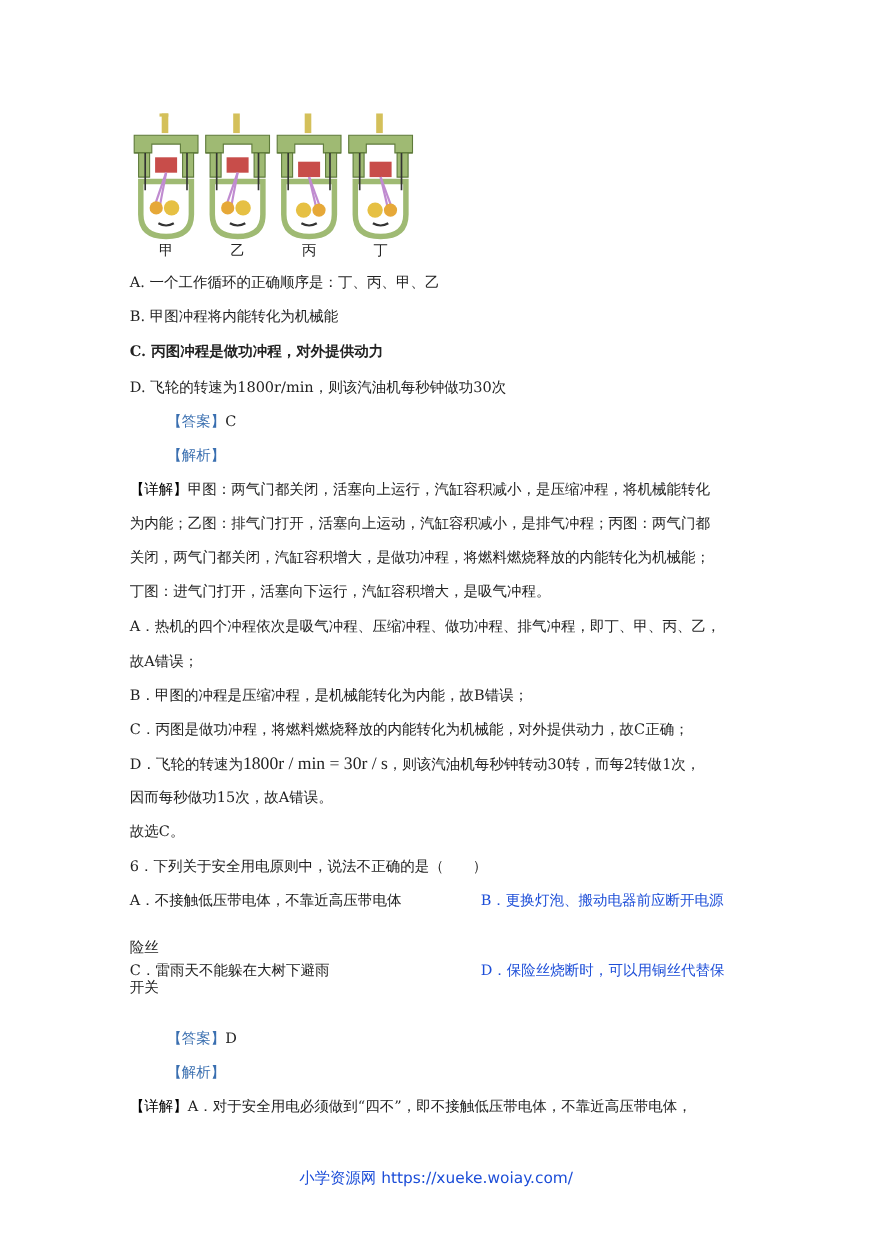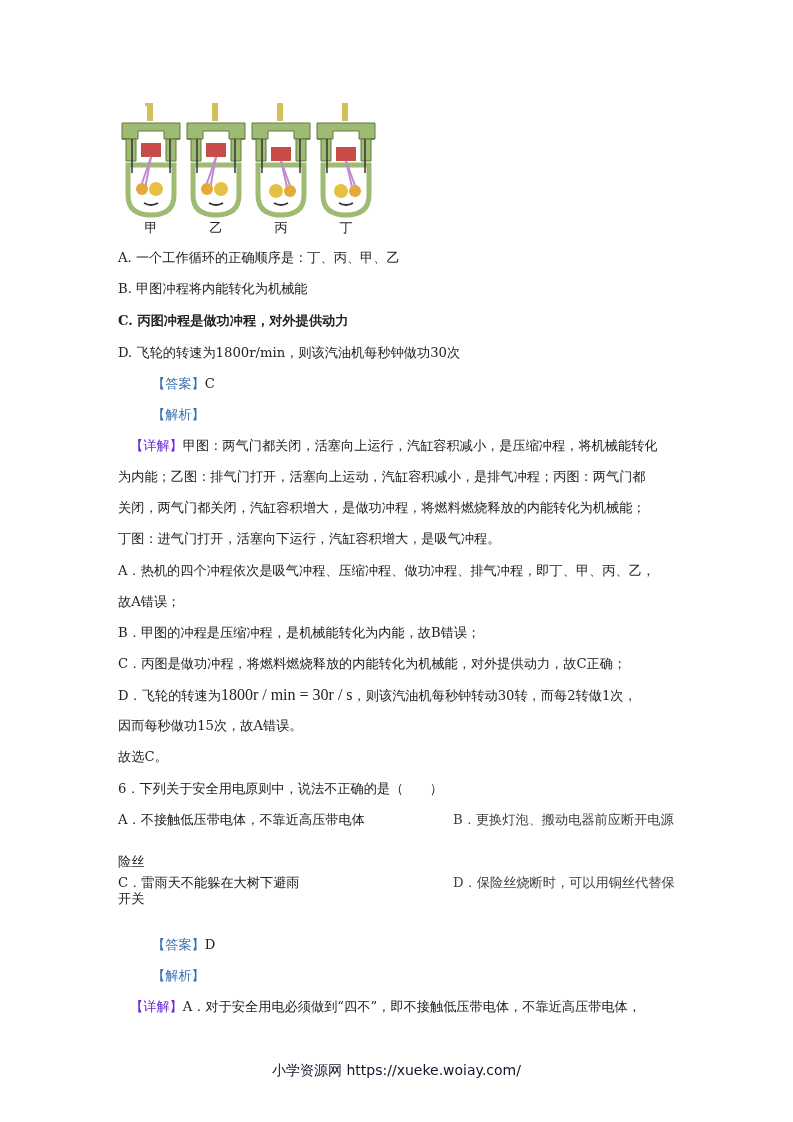--- a/index.html
+++ b/index.html
@@ -1,24 +1,24 @@
 <!DOCTYPE html>
 <html><head>
   <meta charset="utf-8">
   <style>
     html, body { margin:0; padding:0; background:#ffffff; }
     body { width:793px; height:1122px; position:relative; overflow:hidden;
       font-family:"DejaVu Serif", "Liberation Serif", serif; color:#222; }
     .line { position:absolute; left:118px; font-size:13.2px; line-height:16px; white-space:nowrap; color:#222; }
     .tag { color:#3a6fb0;margin-left:34px; }
-    .tag-dark { color:#6d28d9;margin-left:12px; }
+    .tag-dark { color:#000000; }
     .math { font-family:"Liberation Serif","DejaVu Serif",serif; font-size:16px; }
-    .col2 { position:absolute; left:453px; font-size:13.2px; line-height:16px; white-space:nowrap; color:#404040; }
+    .col2 { position:absolute; left:437px; font-size:13.2px; line-height:16px; white-space:nowrap; color:#1d4ed8; }
     .footer { position:absolute; top:1062px; left:0; width:793px; text-align:center;
-      font-family:"DejaVu Sans","Liberation Sans",sans-serif; font-size:14px; color:#0f172a; }
+      font-family:"DejaVu Sans","Liberation Sans",sans-serif; font-size:14px; color:#1d4ed8; }
     .figure { position:absolute; left:120px; top:103px; width:260px; height:132px; }
     .engine { position:absolute; top:0; width:62px; height:132px; }
     .engine-label { position:absolute; bottom:-2px; width:100%; text-align:center; font-size:13px; color:#222; }
   </style>
 </head>
 <body>
 
 <div class="figure">
 
   <div class="engine" style="left:0px;">

